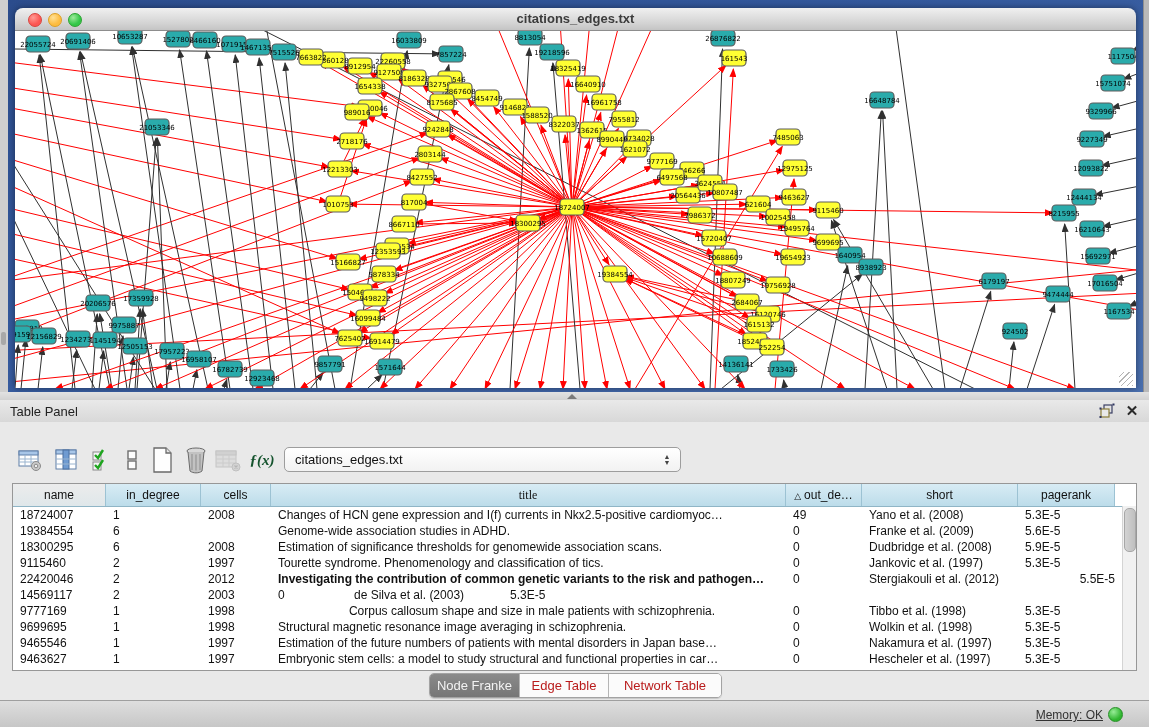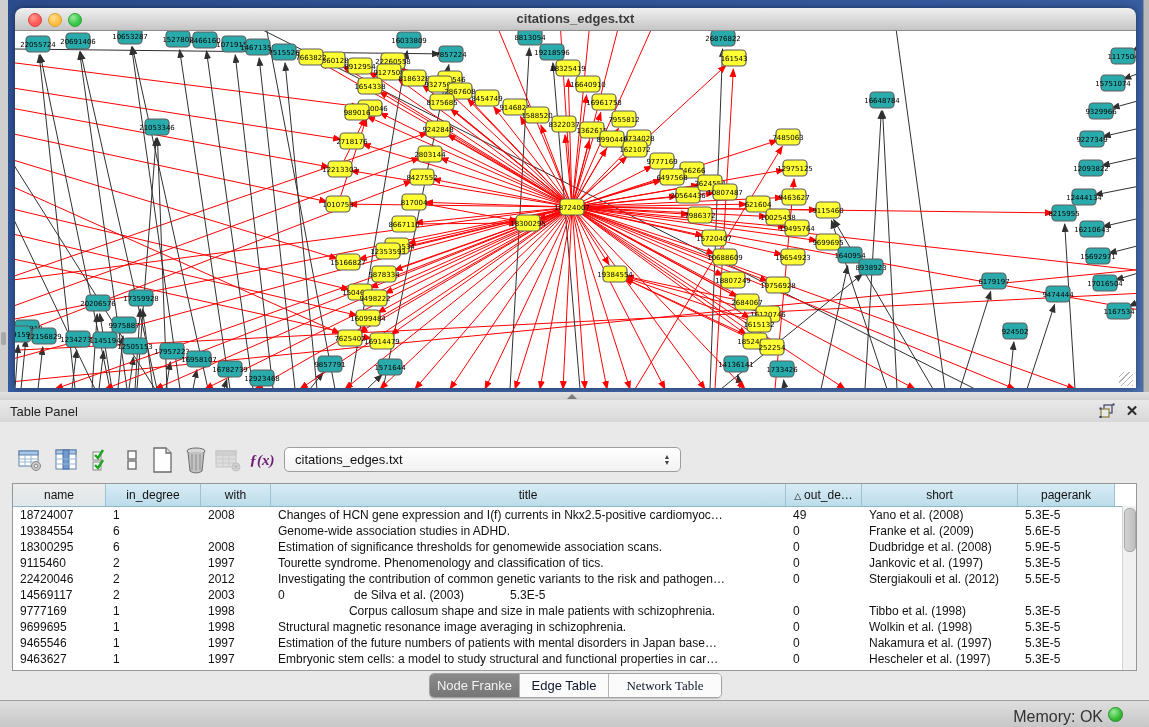--- a/index.html
+++ b/index.html
@@ -27,39 +27,39 @@
   #panel-header{left:0;top:400px;width:1149px;height:22px;background:linear-gradient(#e9e9e9,#d8d8d8);border-bottom:1px solid #bdbdbd;}
   #panel-title{left:10px;top:4px;font-size:13px;color:#222;}
   #float-btn{left:1098px;top:3px;width:18px;height:16px;cursor:pointer;}
   #close-btn{left:1124px;top:2px;width:16px;height:18px;font-size:15px;font-weight:bold;color:#2b2b2b;text-align:center;line-height:18px;cursor:pointer;}
   #panel-body{left:0;top:422px;width:1149px;height:278px;background:#e9e9e9;}
   
   .tbtn{top:24px;width:28px;height:28px;display:flex;align-items:center;justify-content:center;}
   #combo{left:284px;top:25px;width:397px;height:25px;background:linear-gradient(#ffffff,#f2f2f2);border:1px solid #9d9d9d;border-radius:5px;box-sizing:border-box;display:flex;align-items:center;}
   #combo-text{font-size:13px;color:#111;padding-left:10px;flex:1;}
   #combo-arrows{width:18px;font-size:7px;line-height:6px;color:#444;text-align:center;padding-right:4px;}
-  #fx{font-size:15px;font-style:italic;font-family:"Liberation Serif",serif;font-weight:bold;color:#701a75;}
+  #fx{font-size:15px;font-style:italic;font-family:"Liberation Serif",serif;font-weight:bold;color:#14532d;}
   
   #table{left:12px;top:61px;width:1125px;height:188px;background:#fff;border:1px solid #979797;box-sizing:border-box;overflow:hidden;}
   #thead{display:flex;height:22px;border-bottom:1px solid #8fb5c6;}
   .th{box-sizing:border-box;height:22px;background:linear-gradient(#d8ecf5,#bcdcea);border-right:1px solid #9cc2d3;font-size:12px;color:#111;text-align:center;line-height:22px;overflow:hidden;white-space:nowrap;}
   .th.first{background:linear-gradient(#ececec,#dfe7ea);}
   .sortglyph{font-size:9px;margin-right:3px;}
   .tr{display:flex;height:16px;line-height:16px;}
   .td{box-sizing:border-box;padding-left:7px;font-size:12px;color:#111;white-space:nowrap;overflow:hidden;}
   #vscroll{position:absolute;right:0;top:22px;width:13px;height:164px;background:#f1f1f1;border-left:1px solid #d4d4d4;}
   #vthumb{position:absolute;left:1px;top:2px;width:10px;height:42px;background:linear-gradient(90deg,#d3d3d3,#bfbfbf);border:1px solid #a7a7a7;border-radius:5px;}
   
   #tabs{left:429px;top:251px;height:23px;display:flex;border:1px solid #a3a3a3;border-radius:5px;overflow:hidden;box-shadow:0 1px 1px rgba(0,0,0,.15);}
-  .tab{height:23px;line-height:23px;font-size:13px;text-align:center;background:#fbfbfb;color:#0f172a;border-right:1px solid #b5b5b5;}
-  .tab:last-child{border-right:none;font-family:Liberation Serif, serif;}
+  .tab{height:23px;line-height:23px;font-size:13px;text-align:center;background:#fbfbfb;color:#b91c1c;border-right:1px solid #b5b5b5;}
+  .tab:last-child{border-right:none;}
   .tab.sel{background:linear-gradient(#8a8a8a,#767676);color:#f3f3f3;}
   
   #statusbar{left:0;top:700px;width:1149px;height:27px;background:linear-gradient(#dedede,#c6c6c6);border-top:1px solid #9f9f9f;}
-  #memtext{right:46px;top:7px;font-size:16px;color:#333;}
+  #memtext{right:46px;top:7px;font-size:12px;color:#333;text-decoration:underline;}
   #memdot{right:26px;top:6px;width:13px;height:13px;border-radius:50%;background:radial-gradient(circle at 35% 30%,#97ec97,#2fb52f 65%);border:1px solid #259025;}
 </style>
 </head>
 <body>
 
 <div class="abs" id="desktop"></div>
 <div class="abs" id="right-rail"></div>
 <div class="abs" id="left-collapse"></div>
 
 <div class="abs" id="netwin">
@@ -833,22 +833,22 @@
 
   <div class="abs" id="combo">
     <span id="combo-text">citations_edges.txt</span>
     <span id="combo-arrows">▲<br>▼</span>
   </div>
 
   <div class="abs" id="table">
     <div id="thead">
         <div class="th first" style="width: 93px;">name</div>
         <div class="th" style="width: 95px;">in_degree</div>
-        <div class="th" style="width: 70px;">with</div>
-        <div class="th" style="width: 515px;">title</div>
+        <div class="th" style="width: 70px;">cells</div>
+        <div class="th" style="width: 515px; font-family: Liberation Serif, serif;">title</div>
         <div class="th" style="width: 76px;"><span class="sortglyph">△</span>out_de…</div>
         <div class="th" style="width: 156px;">short</div>
         <div class="th" style="width: 97px;">pagerank</div>
       </div>
     <div id="tbody">
         <div class="tr">
           <div class="td" style="width: 93px;">18724007</div>
           <div class="td" style="width: 95px;">1</div>
           <div class="td" style="width: 70px;">2008</div>
           <div class="td" style="width: 515px;">Changes of HCN gene expression and I(f) currents in Nkx2.5-positive cardiomyoc…</div>
@@ -880,24 +880,24 @@
           <div class="td" style="width: 70px;">1997</div>
           <div class="td" style="width: 515px;">Tourette syndrome. Phenomenology and classification of tics.</div>
           <div class="td" style="width: 76px;">0</div>
           <div class="td" style="width: 156px;">Jankovic et al. (1997)</div>
           <div class="td" style="width: 97px;">5.3E-5</div>
         </div>
         <div class="tr">
           <div class="td" style="width: 93px;">22420046</div>
           <div class="td" style="width: 95px;">2</div>
           <div class="td" style="width: 70px;">2012</div>
-          <div class="td" style="width: 515px;">Investigating the contribution of common genetic variants to the risk and pathogen…</div>
+          <div class="td" style="width: 515px; font-weight: bold;">Investigating the contribution of common genetic variants to the risk and pathogen…</div>
           <div class="td" style="width: 76px;">0</div>
           <div class="td" style="width: 156px;">Stergiakouli et al. (2012)</div>
-          <div class="td" style="width: 97px;">5.5E-5</div>
+          <div class="td" style="width: 97px; text-align: right;">5.5E-5</div>
         </div>
         <div class="tr">
           <div class="td" style="width: 93px;">14569117</div>
           <div class="td" style="width: 95px;">2</div>
           <div class="td" style="width: 70px;">2003</div>
           <div class="td" style="width: 76px;">0</div>
           <div class="td" style="width: 156px;">de Silva et al. (2003)</div>
           <div class="td" style="width: 97px;">5.3E-5</div>
         </div>
         <div class="tr">

